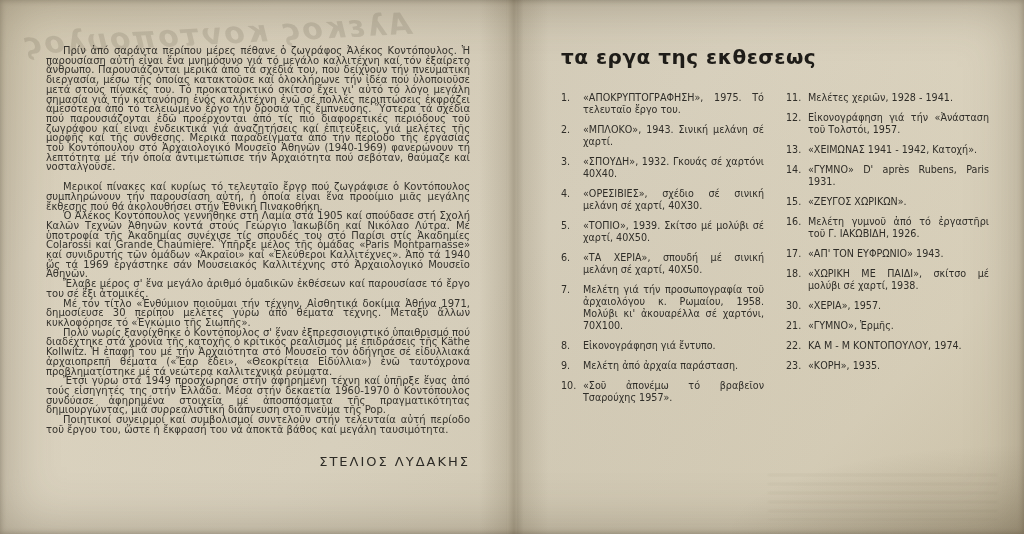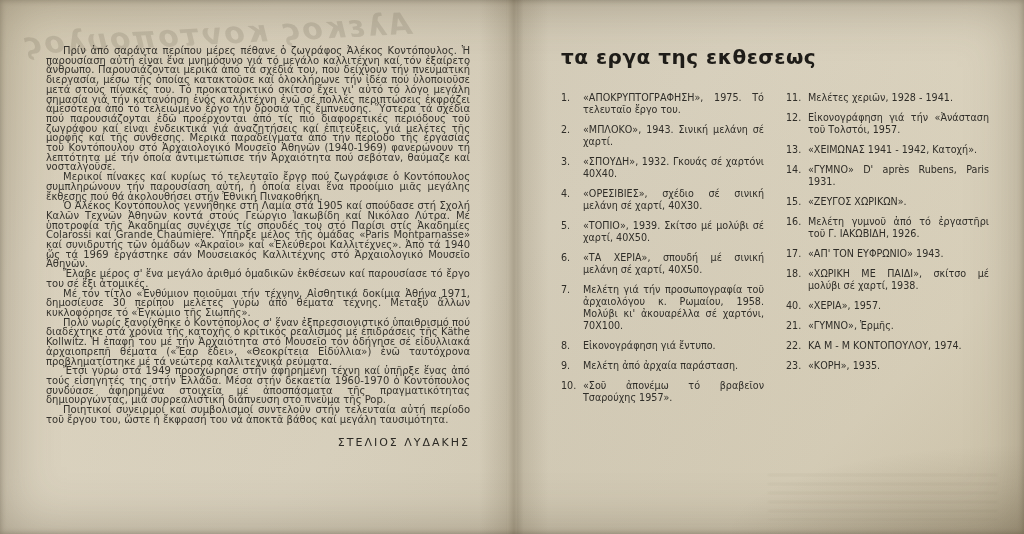--- a/index.html
+++ b/index.html
@@ -64,27 +64,27 @@
   }
   .article-body{
     width:424px;
     font-size:10px;line-height:9.7px;
     text-align:justify;
     color:#35332d;
   }
   .article-body p{
     margin:0;text-indent:17px;
   }
-  .article-body p.gap{}
+  .article-body p.gap{margin-top:10px;}
   .signature{
     width:424px;
-    margin-top:12px;
+    margin-top:20px;
     text-align:right;
     padding-right:14px;
-    font-size:11px;letter-spacing:2px;
+    font-size:13px;letter-spacing:2px;
     color:#2c2a25;
   }
   .works{
     display:flex;gap:22px;
   }
   .works-col{width:203px;}
   .work{
     display:flex;
     margin-bottom:8px;
     font-size:9.6px;line-height:12px;
@@ -192,21 +192,21 @@
           </div>
         <div class="work">
             <span class="num">17.</span>
             <span class="txt">«ΑΠ' ΤΟΝ ΕΥΦΡΩΝΙΟ» 1943.</span>
           </div>
         <div class="work">
             <span class="num">18.</span>
             <span class="txt">«ΧΩΡΙΚΗ ΜΕ ΠΑΙΔΙ», σκίτσο μέ μολύβι σέ χαρτί, 1938.</span>
           </div>
         <div class="work">
-            <span class="num">40.</span>
+            <span class="num">30.</span>
             <span class="txt">«ΧΕΡΙΑ», 1957.</span>
           </div>
         <div class="work">
             <span class="num">21.</span>
             <span class="txt">«ΓΥΜΝΟ», Ἑρμῆς.</span>
           </div>
         <div class="work">
             <span class="num">22.</span>
             <span class="txt">ΚΑ Μ - Μ ΚΟΝΤΟΠΟΥΛΟΥ, 1974.</span>
           </div>

